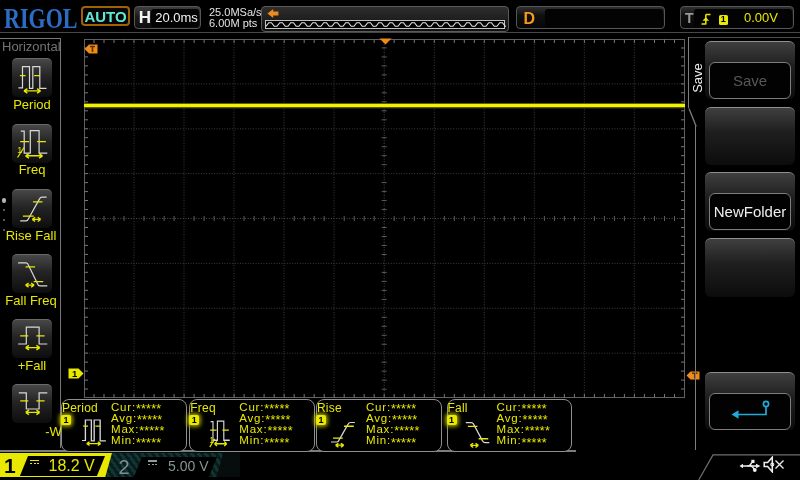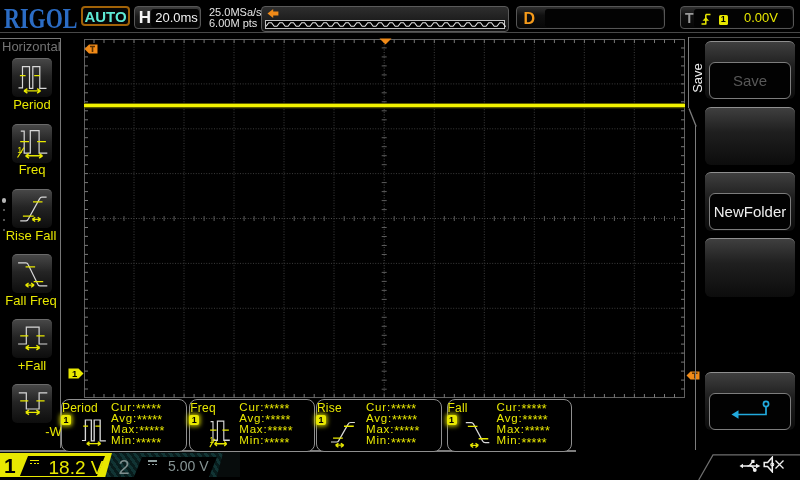--- a/index.html
+++ b/index.html
@@ -282,21 +282,21 @@
 <div class="abs" style="left:118.5px;top:455.5px;color:#7e8e8e;font-size:20px;">2</div>
 <div class="abs" style="left:148px;top:460px;width:9px;height:1.6px;background:#8e9e9e;"></div>
 <div class="abs" style="left:148px;top:463.5px;width:9px;height:1.4px;background:repeating-linear-gradient(90deg,#8e9e9e 0 2px,transparent 2px 3.5px);"></div>
 <div class="abs" style="left:168px;top:458px;color:#869494;font-size:14px;">5.00&nbsp;V</div>
 
 <div class="abs" style="left:0;top:453px;width:112px;height:24px;background:#e8e800;clip-path:polygon(0 0,100% 0,94% 100%,0 100%);"></div>
 <div class="abs" style="left:27.5px;top:456.2px;width:77px;height:19.5px;background:#000;transform:skewX(-22deg);transform-origin:0 0;"></div>
 <div class="abs" style="left:4px;top:453.5px;color:#000;font-size:21px;font-weight:bold;">1</div>
 <div class="abs" style="left:30px;top:459.5px;width:9px;height:1.6px;background:#e8e800;"></div>
 <div class="abs" style="left:30px;top:463px;width:9px;height:1.4px;background:repeating-linear-gradient(90deg,#e8e800 0 2px,transparent 2px 3.5px);"></div>
-<div class="abs" style="left:48.5px;top:457px;color:#e8e800;font-size:19px;">18.2&nbsp;V</div>
+<div class="abs" style="left:48.5px;top:457px;color:#e8e800;font-size:16px;">18.2&nbsp;V</div>
 
 <svg class="abs" style="left:695px;top:451px;" width="105" height="29" viewBox="0 0 105 29">
   <polygon points="18,3.4 105,3.4 105,29 4,29" fill="#000"></polygon>
   <path d="M3.7 29 L18 3.9 L105 3.9" fill="none" stroke="#6f6f6f" stroke-width="1.2"></path>
 </svg>
 
 <svg class="abs" style="left:739px;top:458px;" width="22" height="16" viewBox="0 0 22 16">
   <path d="M0.5 8 L4 5.8 L4 10.2 Z" fill="#efefef"></path>
   <path d="M3.5 8 L18 8" stroke="#efefef" stroke-width="1.5"></path>
   <path d="M8.5 8 Q10.5 8 11.5 6.5 L13 4.3" stroke="#efefef" stroke-width="1.4" fill="none"></path>

